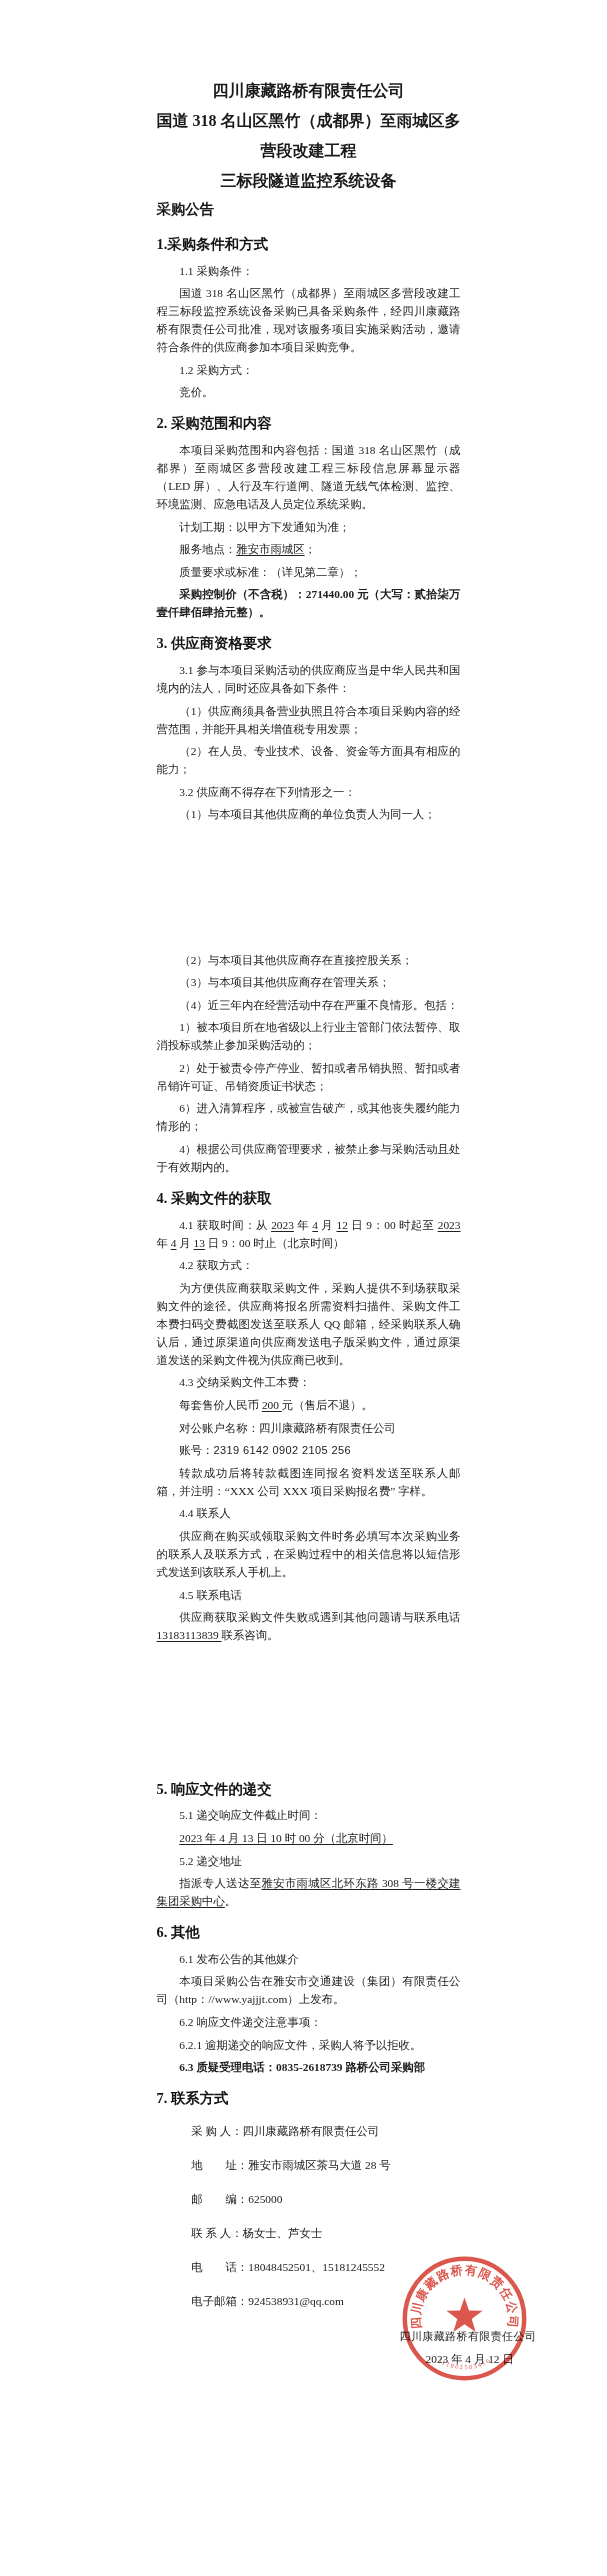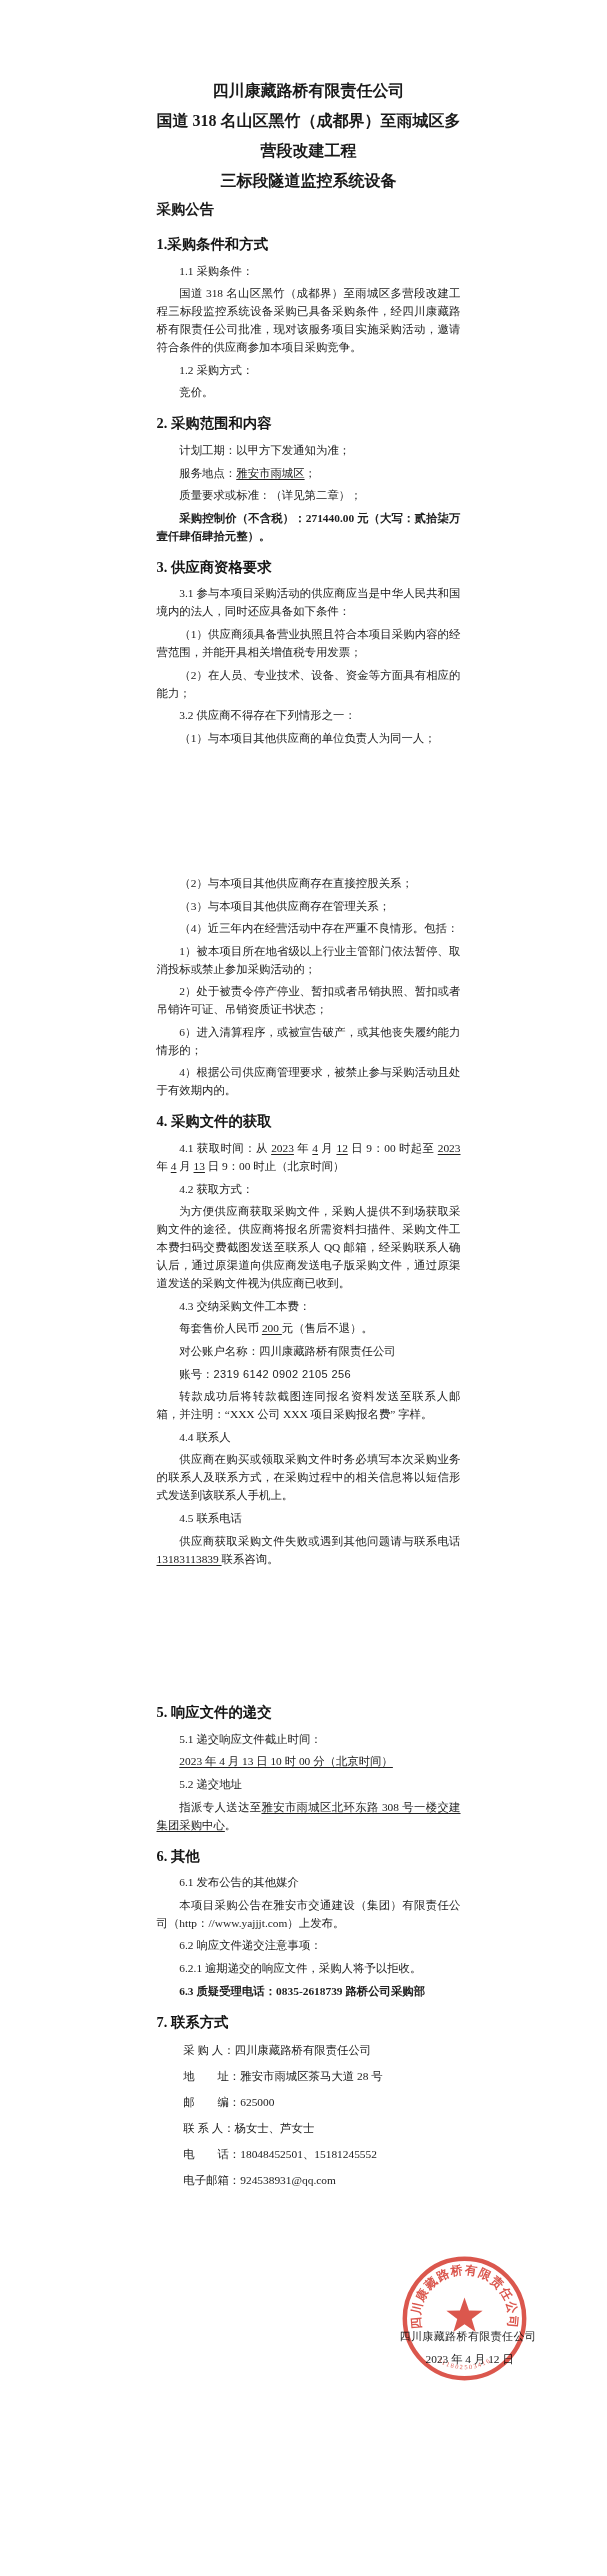--- a/index.html
+++ b/index.html
@@ -51,21 +51,21 @@
     font-weight:normal;
     font-size:11px;
     letter-spacing:0.4px;
   }
   .page-gap{ height:118px; }
 
   .contacts{ margin-top:6px; }
   p.contact{
     font-size:11.4px;
     line-height:22px;
-    margin:4px;
+    margin:12px;
     text-indent:2em;
   }
 
   .sig-company{
     position:absolute;
     left:337px;
     top:2329px;
     font-size:11px;
     letter-spacing:0.4px;
     color:#222;
@@ -109,20 +109,21 @@
       <div class="subtitle">采购公告</div>
     </header>
 
     <main id="blocks">
         <h2 class="h1">1.采购条件和方式</h2>
         <p class="body"><span>1.1 采购条件：</span></p>
         <p class="body"><span>国道 318 名山区黑竹（成都界）至雨城区多营段改建工程三标段监控系统设备采购已具备采购条件，经四川康藏路桥有限责任公司批准，现对该服务项目实施采购活动，邀请符合条件的供应商参加本项目采购竞争。</span></p>
         <p class="body"><span>1.2 采购方式：</span></p>
         <p class="body"><span>竞价。</span></p>
         <h2 class="h1">2. 采购范围和内容</h2>
+        <p class="body"><span>本项目采购范围和内容包括：国道 318 名山区黑竹（成都界）至雨城区多营段改建工程三标段信息屏幕显示器（LED 屏）、人行及车行道闸、隧道无线气体检测、监控、环境监测、应急电话及人员定位系统采购。</span></p>
         <p class="body"><span>计划工期：以甲方下发通知为准；</span></p>
         <p class="body"><span>服务地点：</span><span class="u">雅安市雨城区</span><span>；</span></p>
         <p class="body"><span>质量要求或标准：（详见第二章）；</span></p>
         <p class="body bold"><span>采购控制价（不含税）：271440.00 元（大写：贰拾柒万壹仟肆佰肆拾元整）。</span></p>
         <h2 class="h1">3. 供应商资格要求</h2>
         <p class="body"><span>3.1 参与本项目采购活动的供应商应当是中华人民共和国境内的法人，同时还应具备如下条件：</span></p>
         <p class="body"><span>（1）供应商须具备营业执照且符合本项目采购内容的经营范围，并能开具相关增值税专用发票；</span></p>
         <p class="body"><span>（2）在人员、专业技术、设备、资金等方面具有相应的能力；</span></p>
         <p class="body"><span>3.2 供应商不得存在下列情形之一：</span></p>
         <p class="body"><span>（1）与本项目其他供应商的单位负责人为同一人；</span></p>

